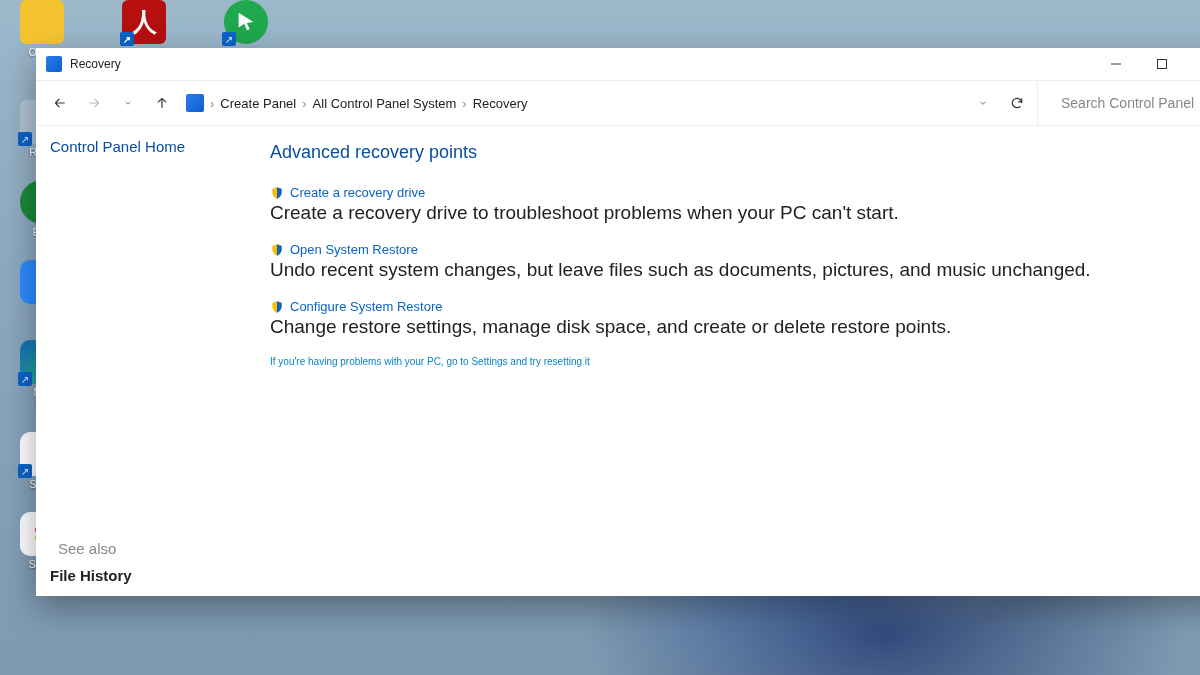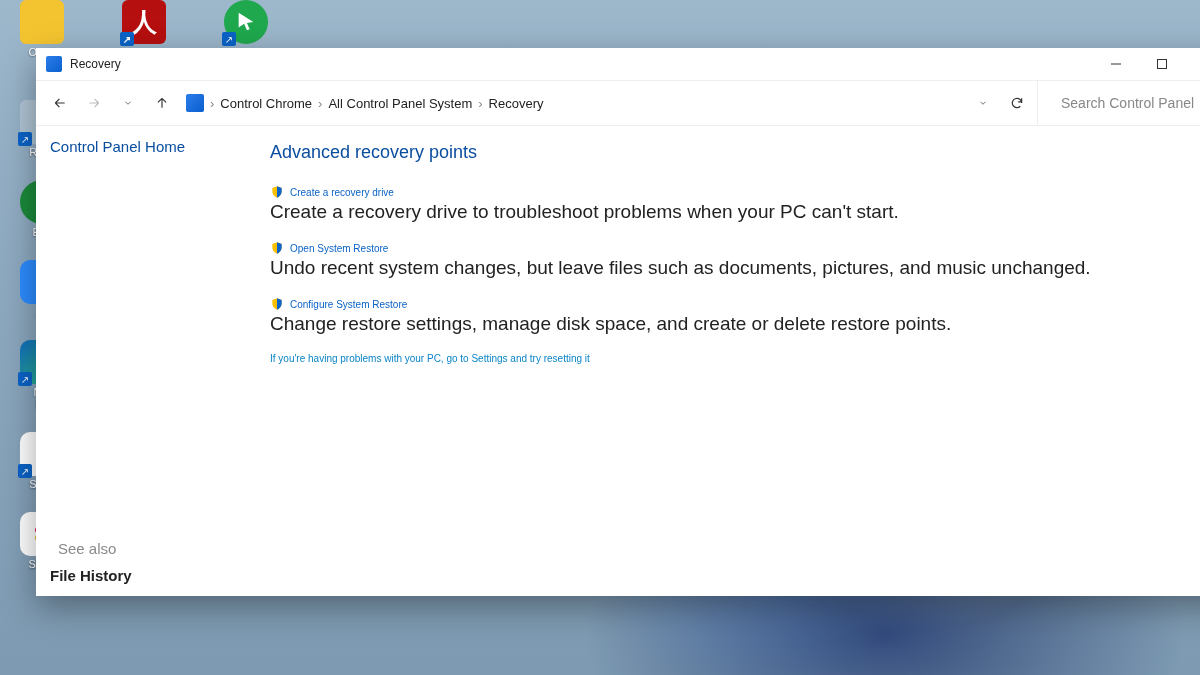--- a/index.html
+++ b/index.html
@@ -38,21 +38,21 @@
   .sidebar .home-link{color:#0a4ea0;cursor:pointer;}
   .sidebar .filler{flex:1;}
   .sidebar .see-also{color:#8a8a8a;margin-bottom:10px;margin-left:8px;}
   .sidebar .sa-link{color:#222;cursor:pointer;font-weight:bold;}
   .main{flex:1;padding:12px 22px 12px 22px;position:relative;}
   .help-icon{position:absolute;right:8px;top:2px;width:18px;height:18px;border-radius:50%;background:#0a63c7;color:#fff;font-size:12px;display:flex;align-items:center;justify-content:center;cursor:pointer;}
   h1.heading{color:#0a4ea0;font-size:18px;font-weight:400;margin:4px 0 22px;}
   .item{margin-bottom:18px;}
   .item .link-row{display:flex;align-items:center;gap:6px;}
   .shield{width:14px;height:14px;display:inline-block;}
-  .item a{color:#0a63c7;font-size:10px;text-decoration:none;cursor:pointer;}
+  .item a{color:#0a63c7;font-size:13px;text-decoration:none;cursor:pointer;}
   .item .desc{color:#222;font-size:19px;margin-top:2px;}
   .reset-link{color:#0a84c7;font-size:10px;cursor:pointer;}
   svg{display:block;}
 </style>
 </head>
 <body>
 
 <div class="wallpaper-swirl"></div>
 
 <div class="top-icons">
@@ -163,21 +163,21 @@
         </svg>
       </div>
     <div class="nav-btn">
         <svg width="14" height="14" viewBox="0 0 24 24">
           <path fill="none" stroke="#333" stroke-width="2" d="M12 20V4m0 0l-7 7m7-7l7 7"></path>
         </svg>
       </div>
     <div class="breadcrumb">
       <span class="bc-icon"></span>
       <span class="bc-sep">›</span>
-      <span>Control Chrome</span>
+      <span>Create Panel</span>
       <span class="bc-sep">›</span>
       <span>All Control Panel System</span>
       <span class="bc-sep">›</span>
       <span>Recovery</span>
     </div>
     <span class="spacer"></span>
     <div class="nav-btn">
         <svg width="10" height="10" viewBox="0 0 24 24">
           <path fill="none" stroke="#555" stroke-width="2" d="M6 9l6 6 6-6"></path>
         </svg>

